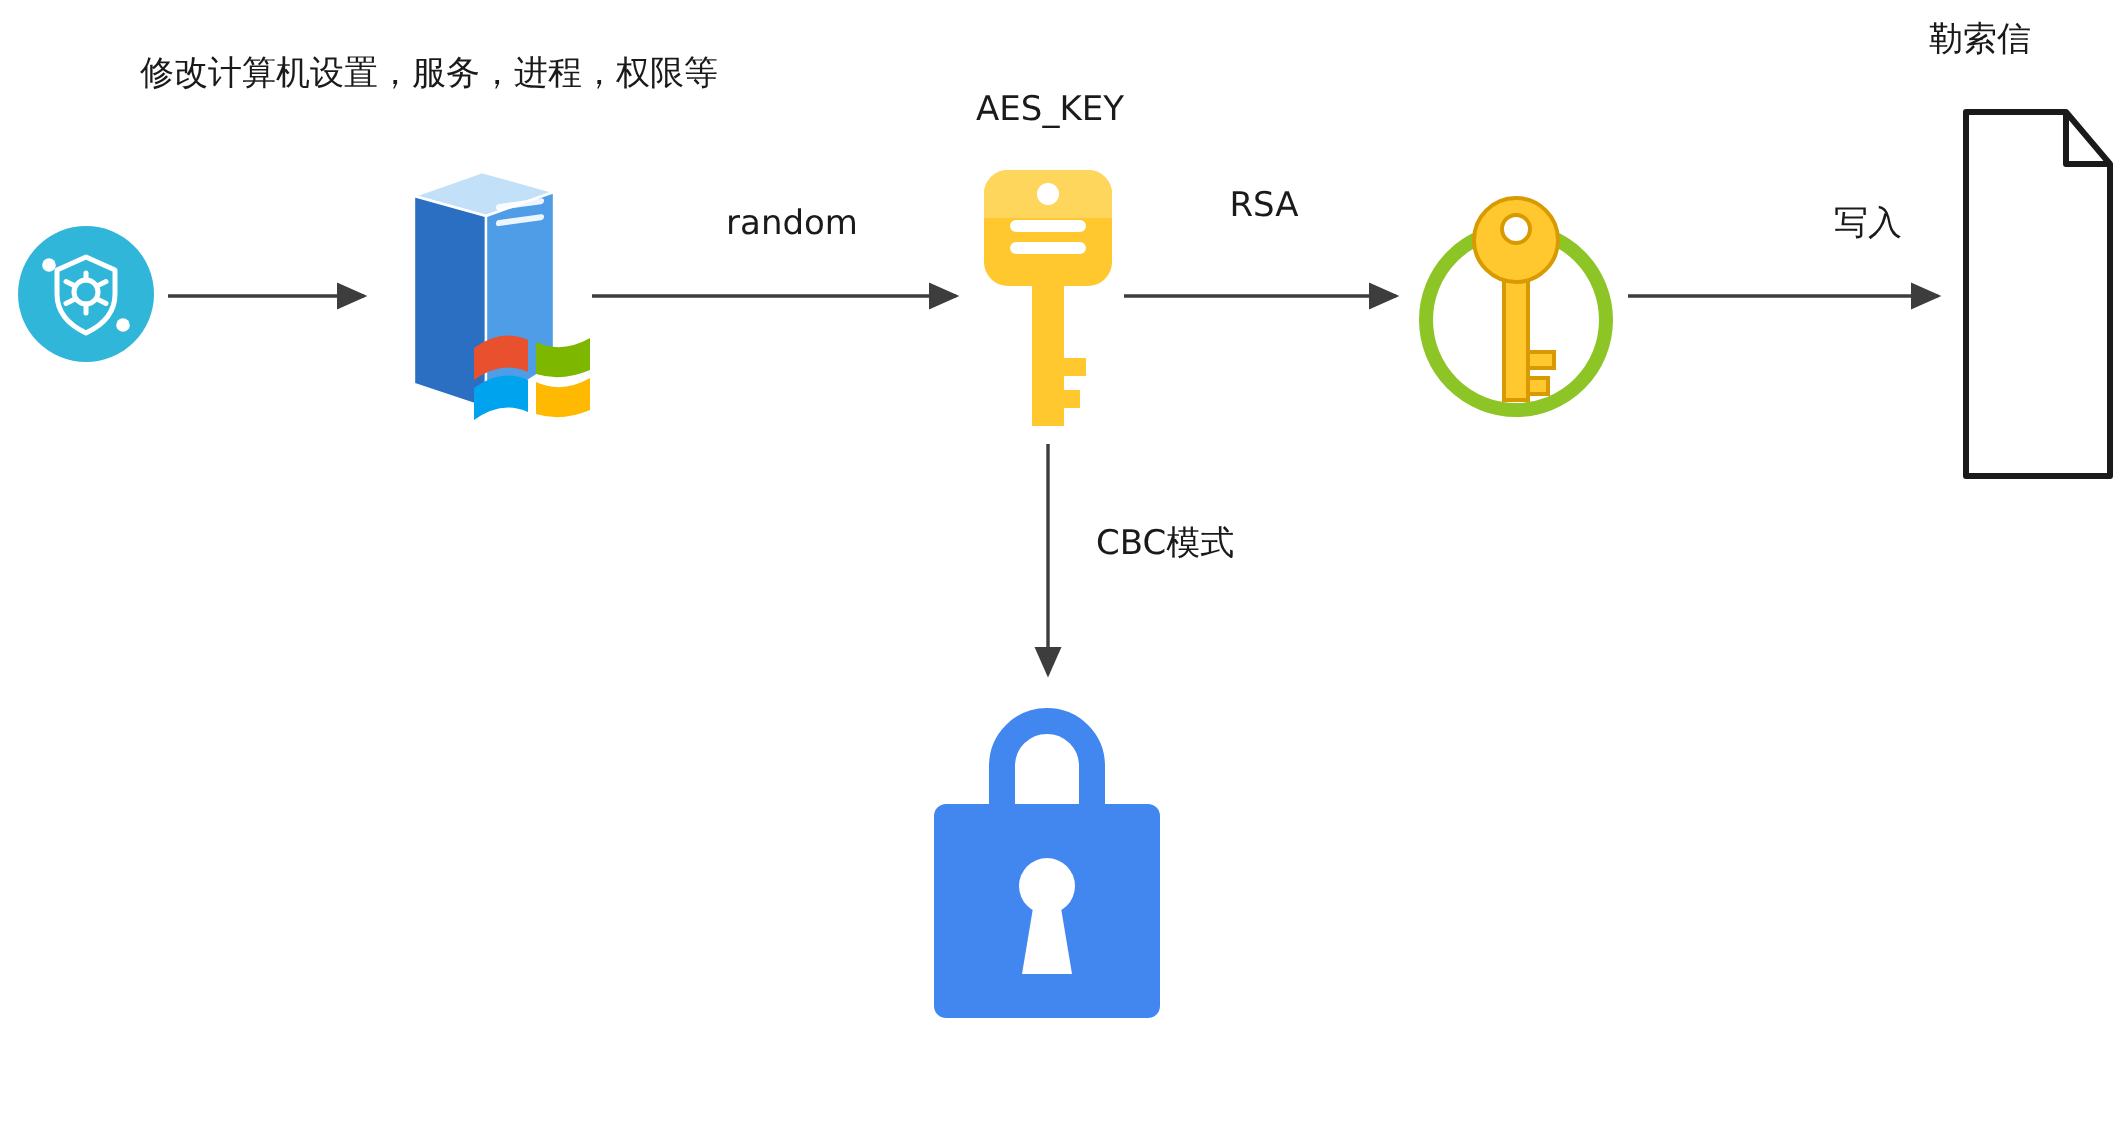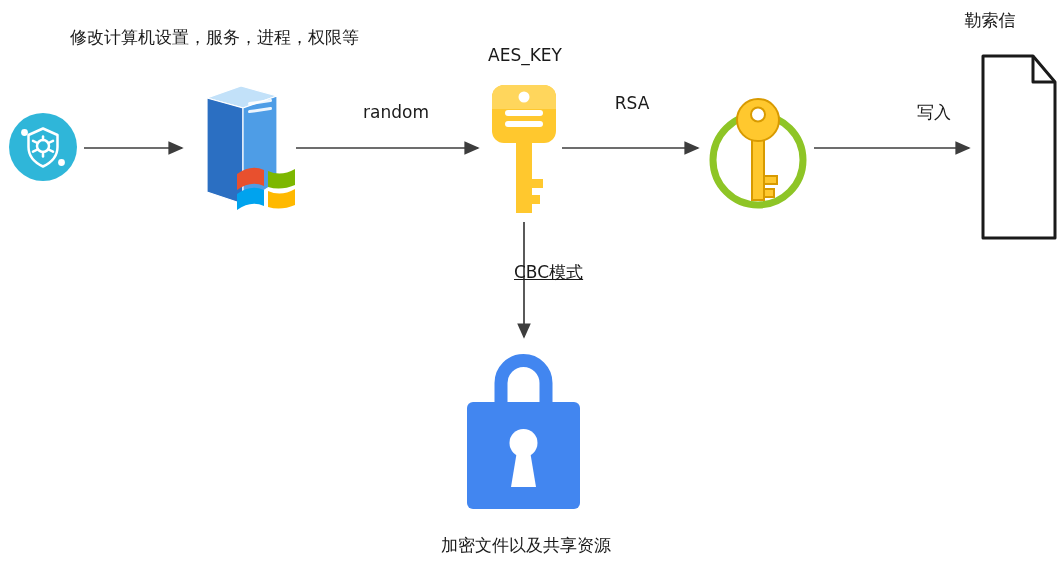--- a/index.html
+++ b/index.html
@@ -59,23 +59,22 @@
   <div class="lbl" style="left:70px; top:27px;">修改计算机设置，服务，进程，权限等</div>
 
   <div class="lbl center" style="left:332px; top:102px; width:80px;margin-left:24px;">random</div>
 
   <div class="lbl center" style="left:600px; top:93px; width:64px;">RSA</div>
 
   <div class="lbl center" style="left:902px; top:102px; width:64px;">写入</div>
 
   <div class="lbl center" style="left:935px; top:10px; width:110px;">勒索信</div>
 
-  <div class="lbl" style="left:514px; top:262px;text-decoration:underline;">CBC模式</div>
+  <div class="lbl" style="left:548px; top:262px;">CBC模式</div>
 
-  <div class="lbl center" style="left:395px; top:535px; width:262px;">加密文件以及共享资源</div>
 
   <div class="node" style="left:8px; top:112px;">
     <svg width="70" height="70" viewBox="0 0 70 70">
       <circle cx="35" cy="35" r="34" fill="#2fb6d9"></circle>
       <g fill="none" stroke="#ffffff" stroke-width="2.5" stroke-linecap="round" stroke-linejoin="round">
         <path d="M35 16.5 L49.5 23 V35 C49.5 44.5 43.5 50.5 35 54.5 C26.5 50.5 20.5 44.5 20.5 35 V23 Z"></path>
         <circle cx="35" cy="34" r="6"></circle>
         <path d="M35 28 V24.5"></path>
         <path d="M29.5 31 l-4.5 -2.2"></path>
         <path d="M40.5 31 l4.5 -2.2"></path>

